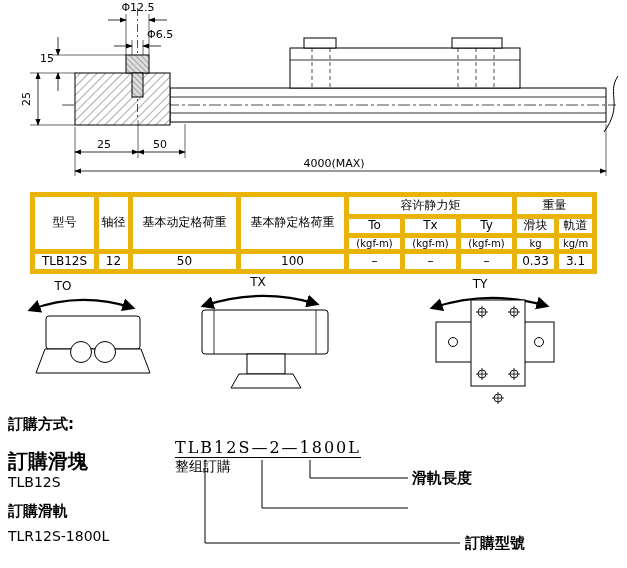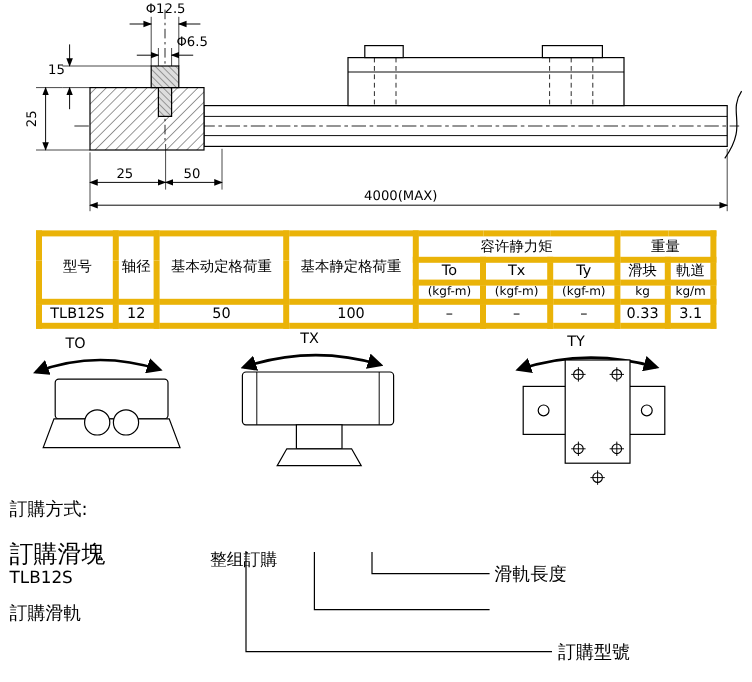--- a/index.html
+++ b/index.html
@@ -23,21 +23,21 @@
     font-size:12px; line-height:1.15; padding:0; white-space:nowrap;
   }
   .spec-table .small { font-size:10px; }
   .spec-table .h1 { height:22px; }
   .spec-table .h2 { height:16px; }
   .spec-table .h3 { height:16px; }
   .spec-table .hd { height:20px; }
 
   
   .txt { position:absolute; white-space:nowrap; }
-  .bold { font-weight:normal; }
+  .bold { font-weight:bold; }
   .order-title   { left:8px;  top:415px; font-size:15px; }
   .group-order   { left:175px; top:419px; font-size:14px;margin-top:39px; }
   .part-number   {
     left:175px; top:438px; height:20px; font-size:16px;
     font-family:"DejaVu Serif", serif; letter-spacing:2px;
     border-bottom:1px solid #000;
   }
   .order-slider-label { left:8px; top:448px; font-size:20px; }
   .order-slider-value { left:8px; top:474px; font-size:14px; }
   .order-rail-label   { left:8px; top:502px; font-size:15px; }
@@ -234,24 +234,28 @@
     <defs>
       <marker id="marr" viewBox="0 0 10 10" refX="8" refY="5" markerWidth="6" markerHeight="6" orient="auto-start-reverse">
         <path d="M0,0 L10,5 L0,10 z" fill="#000"></path>
       </marker>
     </defs>
   </svg>
 
   <div class="txt bold order-title">訂購方式:</div>
   <div class="txt group-order">整组訂購</div>
 
+  <div class="txt part-number">
+    <span>TLB12S</span><span>—</span><span>2</span><span>—</span><span>1800L</span>
+  </div>
 
   <div class="txt bold order-slider-label">訂購滑塊</div>
   <div class="txt order-slider-value">TLB12S</div>
   <div class="txt bold order-rail-label">訂購滑軌</div>
+  <div class="txt order-rail-value">TLR12S-1800L</div>
 
   <svg class="order-lines" width="627" height="153" viewBox="0 0 627 153">
     <path d="M310,45 V63 H408" fill="none" stroke="#000" stroke-width="1"></path>
     <path d="M262,45 V93 H408" fill="none" stroke="#000" stroke-width="1"></path>
     <path d="M205,45 V128 H460" fill="none" stroke="#000" stroke-width="1"></path>
   </svg>
 
   <div class="txt bold callout-length">滑軌長度</div>
   <div class="txt bold callout-model">訂購型號</div>
 

